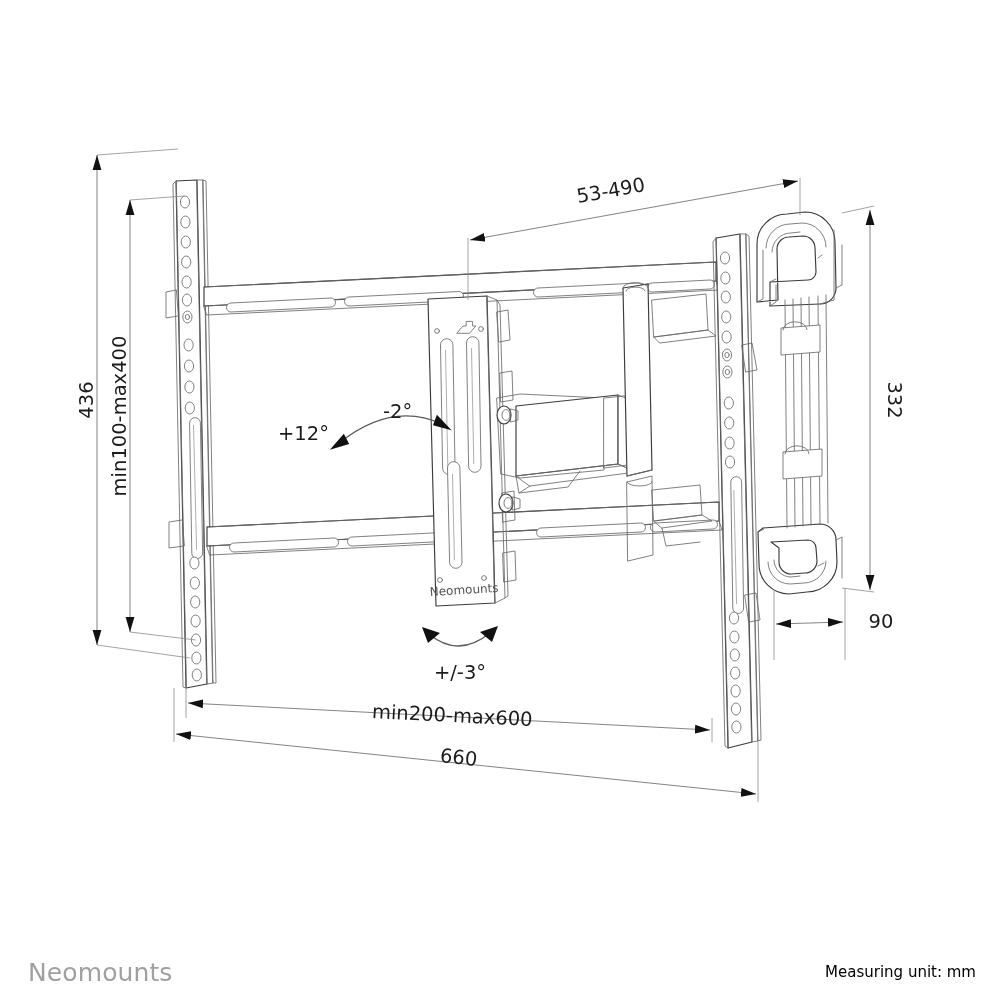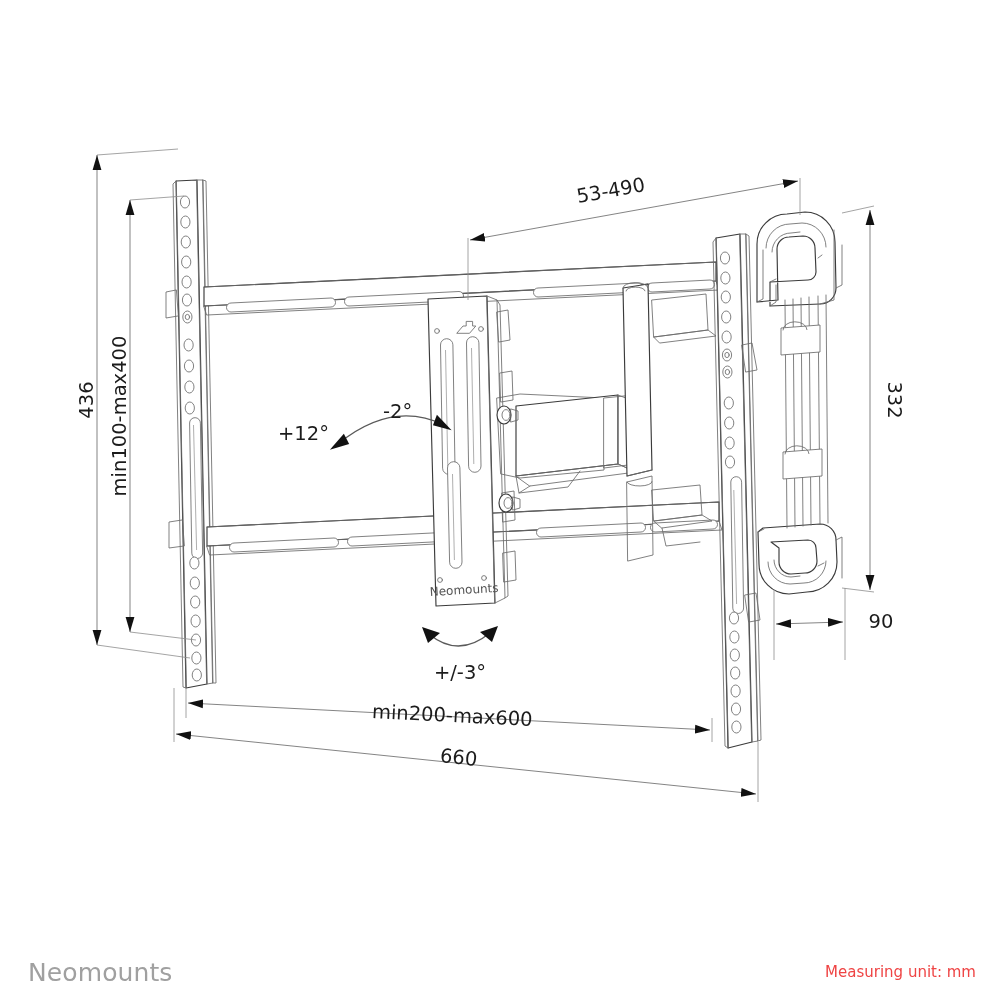--- a/index.html
+++ b/index.html
@@ -44,21 +44,21 @@
   }
   .brand {
     font-size: 25px;
     font-weight: 400;
     color: #a0a0a0;
     letter-spacing: 0.1px;
     font-family: "DejaVu Sans", "Liberation Sans", sans-serif;
   }
   .unit-note {
     font-size: 15px;
-    color: #ef4444;
+    color: #000000;
     font-family: "DejaVu Sans", "Liberation Sans", sans-serif;
   }
   .ln-thin { fill: none; stroke: #6a6a6a; stroke-width: 0.85; stroke-linejoin: round; stroke-linecap: round; }
   .ln-faint{ fill: none; stroke: #9a9a9a; stroke-width: 0.8; }
   .fillw   { fill: #ffffff; stroke: #3b3b3b; stroke-width: 1.15; stroke-linejoin: round; }
   .fillw-t { fill: #ffffff; stroke: #6a6a6a; stroke-width: 0.85; stroke-linejoin: round; }
   .dimline { fill: none; stroke: #7d7d7d; stroke-width: 0.95; }
   .extline { fill: none; stroke: #8d8d8d; stroke-width: 0.8; }
   .arrowhd { fill: #111111; stroke: none; }
   .anglearc{ fill: none; stroke: #5a5a5a; stroke-width: 1.3; }

